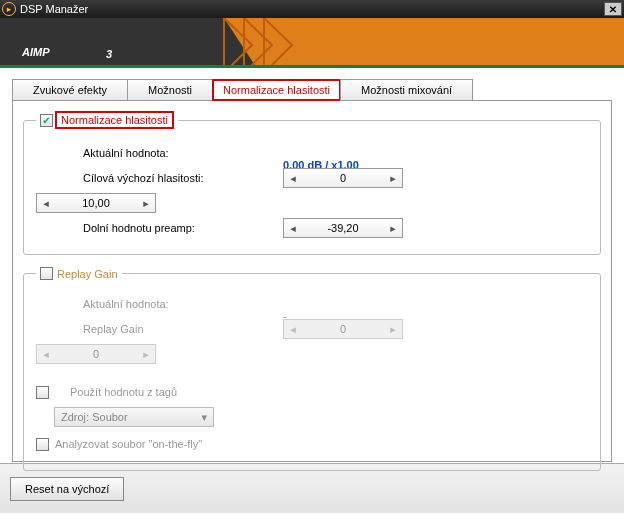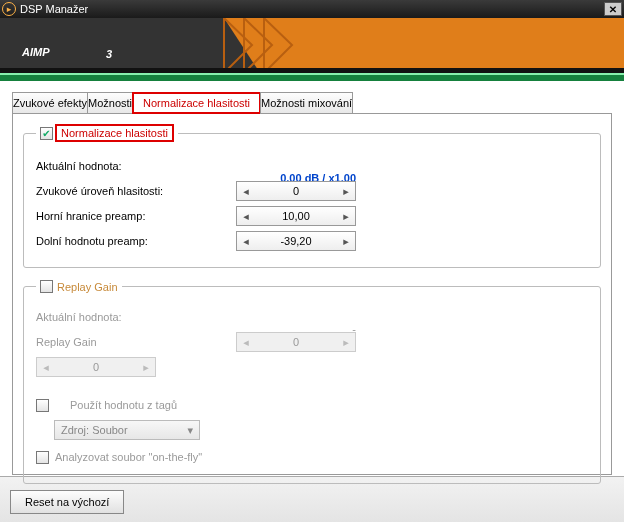--- a/index.html
+++ b/index.html
@@ -1,45 +1,45 @@
 <!DOCTYPE html>
 <html><head>
 <meta charset="utf-8">
 <style>
   * { box-sizing: border-box; margin: 0; padding: 0; font-family: Tahoma, sans-serif; font-size: 11px; }
   body { background: #fff; width: 624px; height: 522px; overflow: hidden; }
   .titlebar { height: 18px; background: linear-gradient(#3a3a3a,#1a1a1a); display:flex; align-items:center; padding:0 2px; color:#fff; }
   .titlebar .ticon { width:14px;height:14px;border-radius:50%;border:1px solid #ffb347;display:inline-flex;align-items:center;justify-content:center;color:#ffb347;font-size:9px;margin-right:4px;}
   .titlebar .title { flex:1; font-weight:normal; }
   .titlebar .close { width:18px;height:14px;background:#ccc;border:1px solid #555;display:flex;align-items:center;justify-content:center;color:#000;font-weight:bold;font-size:10px;cursor:default;}
-  .banner { height:63px; background:#86efac; position:relative; overflow:hidden; border-bottom:6px solid #15803d;}
+  .banner { height:50px; background:#e5e5e5; position:relative; overflow:hidden; border-bottom:3px solid #15803d;}
   .banner svg { position:absolute; inset:0; }
   .content { padding: 10px 12px 0 12px; height: 395px; }
   .tabs { display:flex; position:relative; z-index:2; }
-  .tab { border:1px solid #999; background:linear-gradient(#fdfdfd,#e8e8e8); padding:4px 0; margin-right:-1px; position:relative; top:1px; cursor:default;}
+  .tab { border:1px solid #999; background:linear-gradient(#fdfdfd,#e8e8e8); padding:4px 20px; margin-right:-1px; position:relative; top:1px; cursor:default;}
   .tab.active { background:#fff; border-bottom:1px solid #fff; }
   .tab.highlight { border:2px solid #d00; padding:3px 9px; color:#c00; }
   .panel { border:1px solid #999; background:#fff; padding:10px; height: 362px; }
   fieldset { border:1px solid #bcbcbc; border-radius:3px; padding:10px 12px 12px 12px; margin-bottom:12px; position:relative; }
   fieldset legend { padding:0 4px; display:flex; align-items:center; gap:4px; }
   .chk { width:13px; height:13px; border:1px solid #777; background:linear-gradient(#fff,#e4e4e4); display:inline-flex; align-items:center; justify-content:center; font-size:10px; color:#1a6; }
   .chk.off { color:transparent; }
   .row { display:flex; align-items:center; height:22px; margin:3px 0; }
-  .row .lbl { width:200px; }
-  .row .val { width:120px; text-align:right;margin-top:24px; }
+  .row .lbl { width:200px;margin-left:47px; }
+  .row .val { width:120px; text-align:left;margin-top:24px; }
   .row .val.blue { color:#0044cc; font-weight:bold; }
   .spin { width:120px; height:20px; border:1px solid #999; background:linear-gradient(#fff,#eee); display:flex; align-items:center; }
   .spin.disabled { background:#f0f0f0; color:#999; border-color:#ccc;}
   .spin .arr { width:18px; text-align:center; color:#555; cursor:default; user-select:none;}
   .spin.disabled .arr{ color:#bbb;}
   .spin .num { flex:1; text-align:center; }
   .legend-red { color:#c00; border:2px solid #d00; padding:1px 4px; margin-left:-2px;}
   .disabled-text { color:#9a9a9a; }
   .sub { margin-left:18px; margin-top:4px; }
-  .combo { width:146px; height:20px; border:1px solid #bbb; background:linear-gradient(#f7f7f7,#e7e7e7); display:flex; align-items:center; padding:0 6px; color:#888; justify-content:space-between;}
+  .combo { width:160px; height:20px; border:1px solid #bbb; background:linear-gradient(#f7f7f7,#e7e7e7); display:flex; align-items:center; padding:0 6px; color:#888; justify-content:space-between;}
   .footer { height:50px; border-top:1px solid #aaa; background:linear-gradient(#f2f2f2,#e3e3e3); display:flex; align-items:center; justify-content:space-between; padding:0 10px; }
   .btn { min-width:100px; height:24px; border:1px solid #888; background:linear-gradient(#fdfdfd,#e1e1e1); display:flex; align-items:center; justify-content:center; padding:0 14px; cursor:default; }
   .btn.wide { min-width:130px;}
 </style>
 </head>
 <body>
 
 <div class="titlebar">
   <span class="ticon">▸</span>
   <span class="title">DSP Manažer</span>
@@ -71,29 +71,28 @@
     <fieldset>
       <legend>
         <span class="chk">✔</span>
         <span class="legend-red">Normalizace hlasitosti</span>
       </legend>
       <div class="row">
         <span class="lbl">Aktuální hodnota:</span>
         <span class="val blue">0,00 dB / x1,00</span>
       </div>
       <div class="row">
-        <span class="lbl">Zvukové úroveň hlasitosti:</span>
+        <span class="lbl">Cílová výchozí hlasitosti:</span>
         <span class="spin">
           <span class="arr">◂</span>
           <span class="num">0</span>
           <span class="arr">▸</span>
         </span>
       </div>
       <div class="row">
-        <span class="lbl">Horní hranice preamp:</span>
         <span class="spin">
           <span class="arr">◂</span>
           <span class="num">10,00</span>
           <span class="arr">▸</span>
         </span>
       </div>
       <div class="row">
         <span class="lbl">Dolní hodnotu preamp:</span>
         <span class="spin">
           <span class="arr">◂</span>

